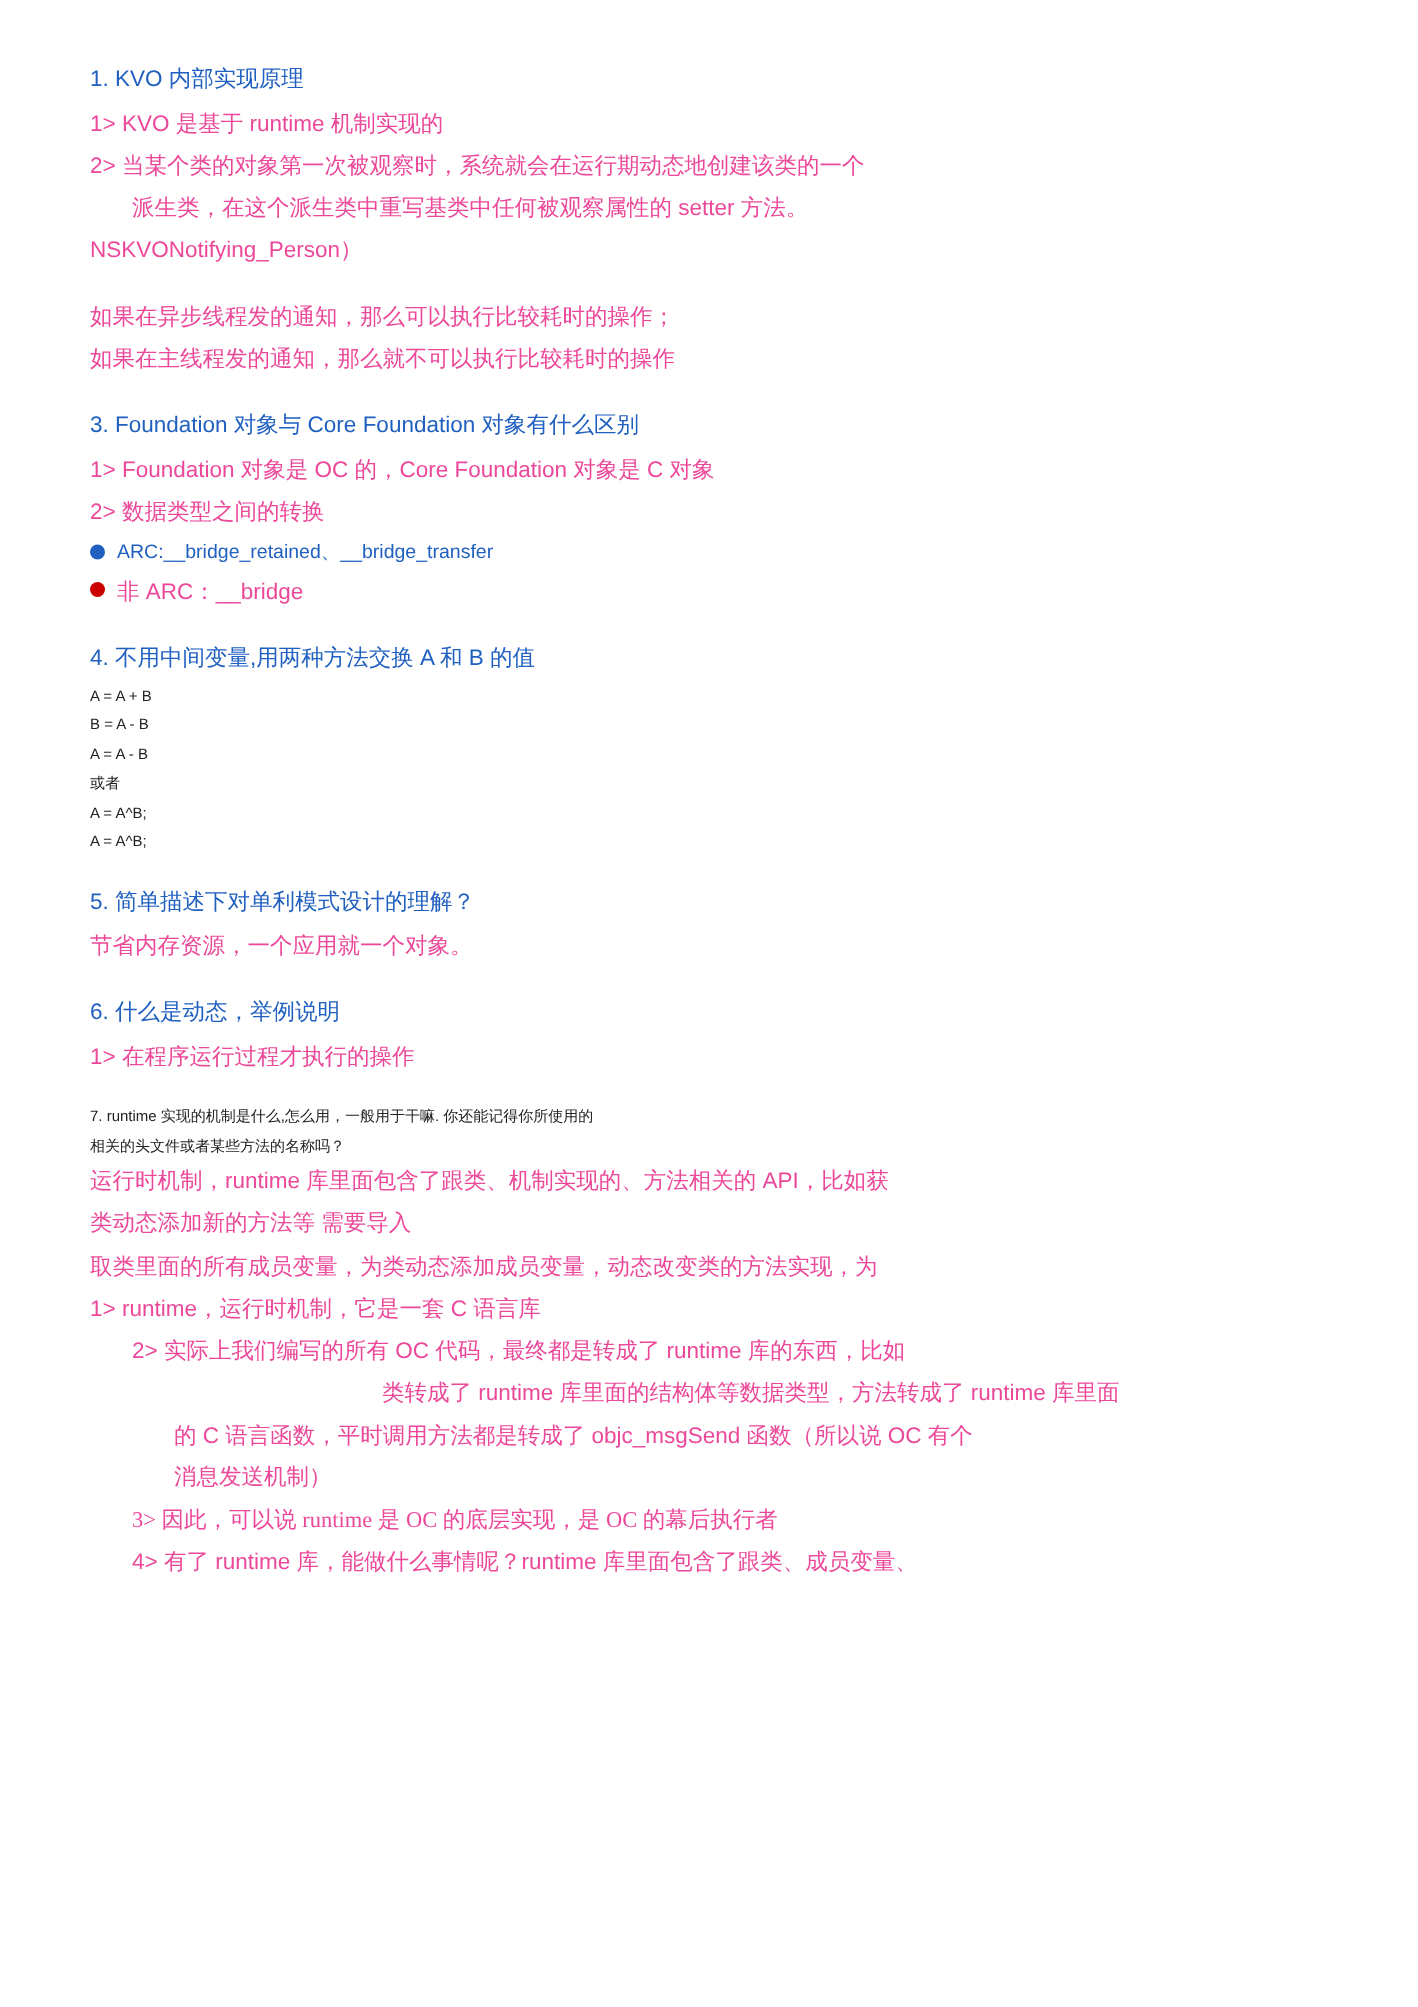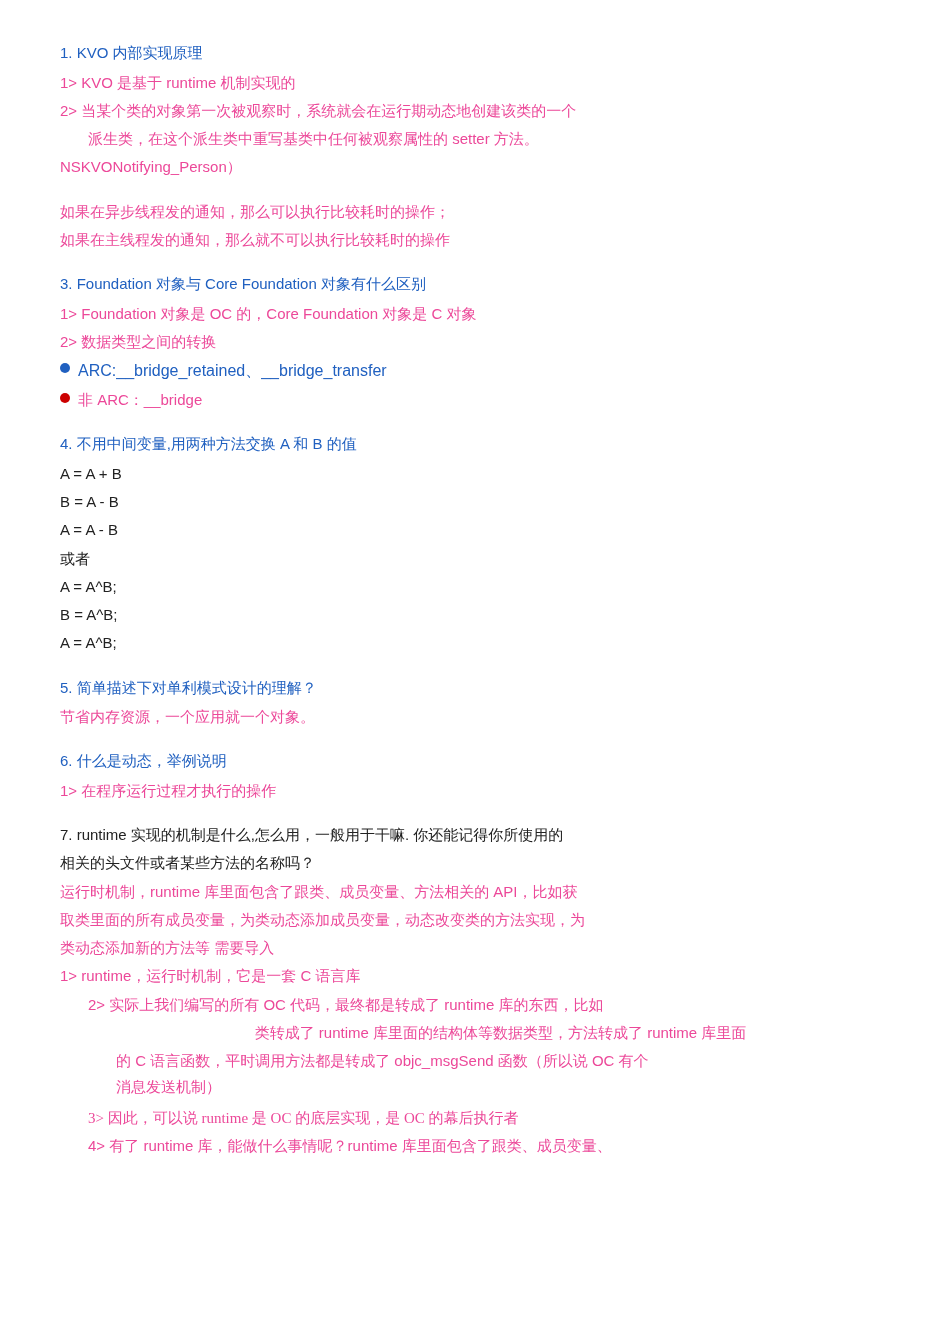--- a/index.html
+++ b/index.html
@@ -14,21 +14,21 @@
       min-height: 1338px;
     }
     .section { margin-bottom: 18px; }
     .heading-blue {
       color: #2060c0;
       font-size: 15px;
       margin-bottom: 4px;
     }
     .body-text {
       color: #222;
-      font-size: 15px;
+      font-size: 10px;
       line-height: 1.75;
     }
     .indent { padding-left: 28px; }
     .bullet-blue {
       display: flex;
       align-items: flex-start;
       margin-bottom: 2px;
     }
     .bullet-dot-blue {
       width: 10px;
@@ -48,21 +48,21 @@
       margin-right: 8px;
       flex-shrink: 0;
     }
     .answer-red {
       color: #ec4899;
       font-size: 15px;
       line-height: 1.75;
     }
     .answer-blue {
       color: #2060c0;
-      font-size: 16px;
+      font-size: 13px;
       line-height: 1.75;
     }
     p { margin-bottom: 2px; }
   </style>
 </head>
 <body>
 
 <div>
 
   <div class="section">
@@ -92,40 +92,39 @@
     </div>
   </div>
 
   <div class="section">
     <p class="heading-blue">4.  不用中间变量,用两种方法交换 A 和 B 的值</p>
     <p class="body-text">A = A + B</p>
     <p class="body-text">B = A - B</p>
     <p class="body-text">A = A - B</p>
     <p class="body-text">或者</p>
     <p class="body-text">A = A^B;</p>
-    <p class="body-text">B = A^B;</p>
     <p class="body-text">A = A^B;</p>
   </div>
 
   <div class="section">
     <p class="heading-blue">5.  简单描述下对单利模式设计的理解？</p>
     <p class="answer-red">节省内存资源，一个应用就一个对象。</p>
   </div>
 
   <div class="section">
     <p class="heading-blue">6.  什么是动态，举例说明</p>
     <p class="answer-red">1&gt;  在程序运行过程才执行的操作</p>
   </div>
 
   <div class="section">
     <p class="body-text">7.  runtime 实现的机制是什么,怎么用，一般用于干嘛. 你还能记得你所使用的</p>
     <p class="body-text">相关的头文件或者某些方法的名称吗？</p>
-    <p class="answer-red">运行时机制，runtime 库里面包含了跟类、成员变量、方法相关的 API，比如获</p>
+    <p class="answer-red">运行时机制，runtime 库里面包含了跟类、机制实现的、方法相关的 API，比如获</p>
+    <p class="answer-red">类动态添加新的方法等  需要导入</p>
     <p class="answer-red">取类里面的所有成员变量，为类动态添加成员变量，动态改变类的方法实现，为</p>
-    <p class="answer-red">类动态添加新的方法等  需要导入</p>
     <p class="answer-red">1&gt;  runtime，运行时机制，它是一套 C 语言库</p>
     <p class="answer-red" style="padding-left:28px;">2&gt;  实际上我们编写的所有 OC 代码，最终都是转成了 runtime 库的东西，比如</p>
     <p class="answer-red" style="padding-left:56px;text-align:center;">类转成了 runtime 库里面的结构体等数据类型，方法转成了 runtime 库里面</p>
     <p class="answer-red" style="padding-left:56px;">的 C 语言函数，平时调用方法都是转成了 objc_msgSend 函数（所以说 OC 有个</p>
     <p class="answer-red" style="padding-left:56px;font-family:Liberation Mono, monospace;">消息发送机制）</p>
     <p class="answer-red" style="padding-left:28px;font-family:Liberation Serif, serif;">3&gt;  因此，可以说 runtime 是 OC 的底层实现，是 OC 的幕后执行者</p>
     <p class="answer-red" style="padding-left:28px;">4&gt;  有了 runtime 库，能做什么事情呢？runtime 库里面包含了跟类、成员变量、</p>
   </div>
 
 </div>

